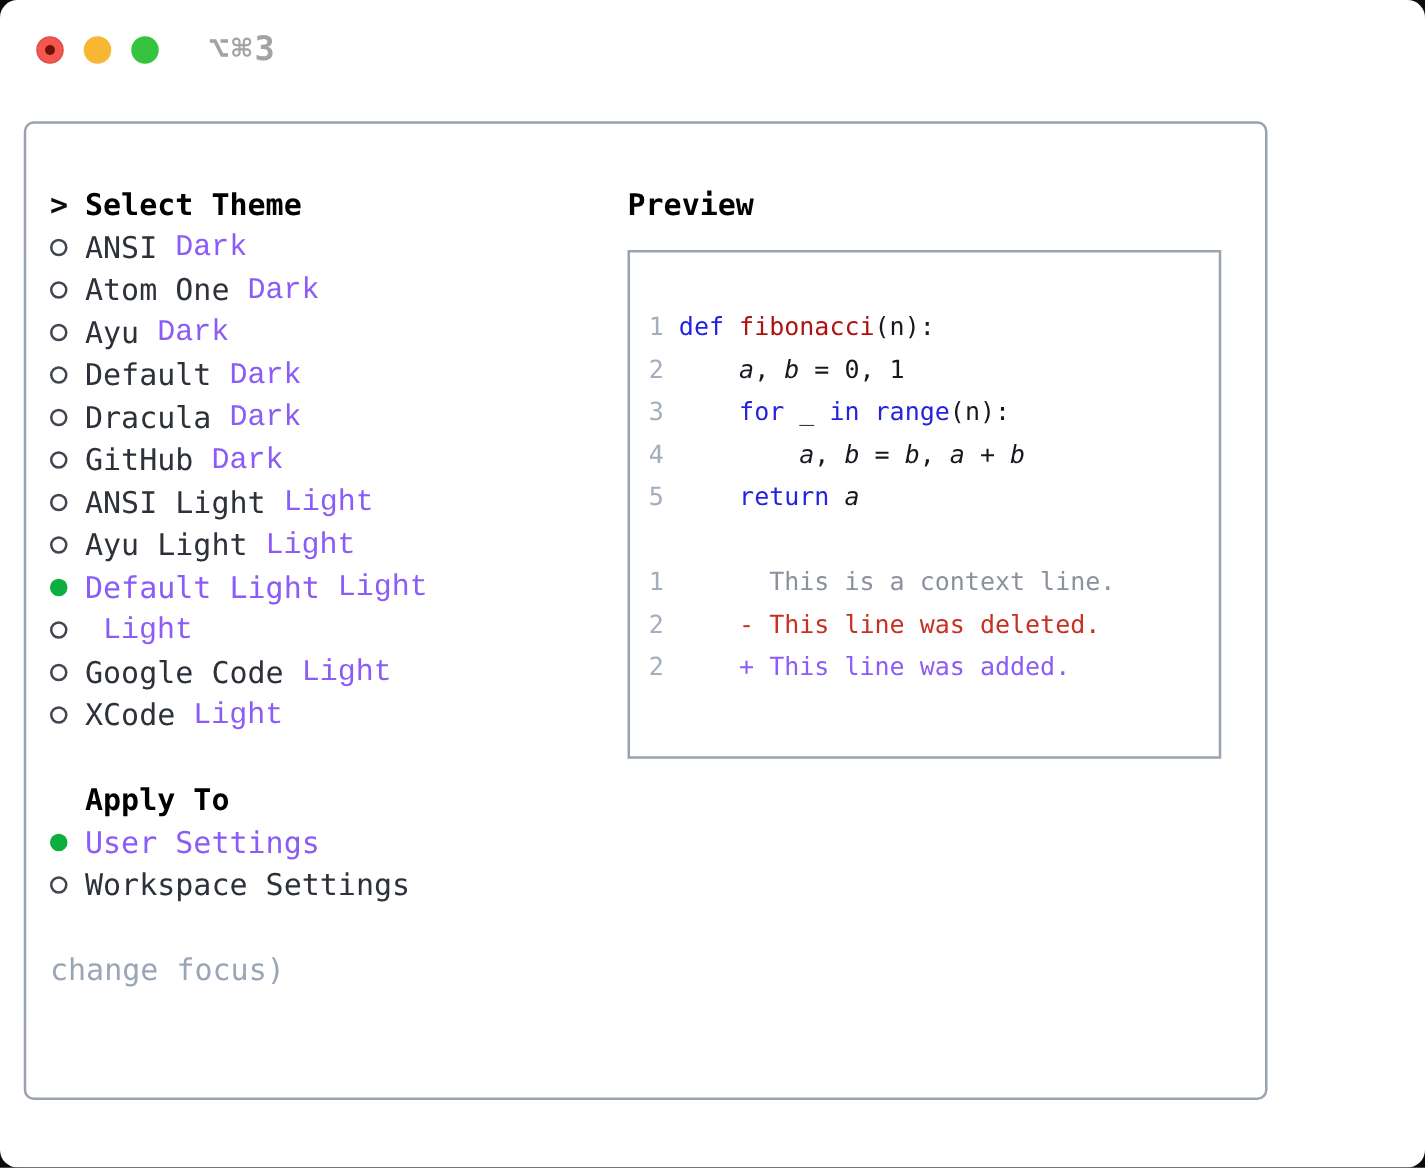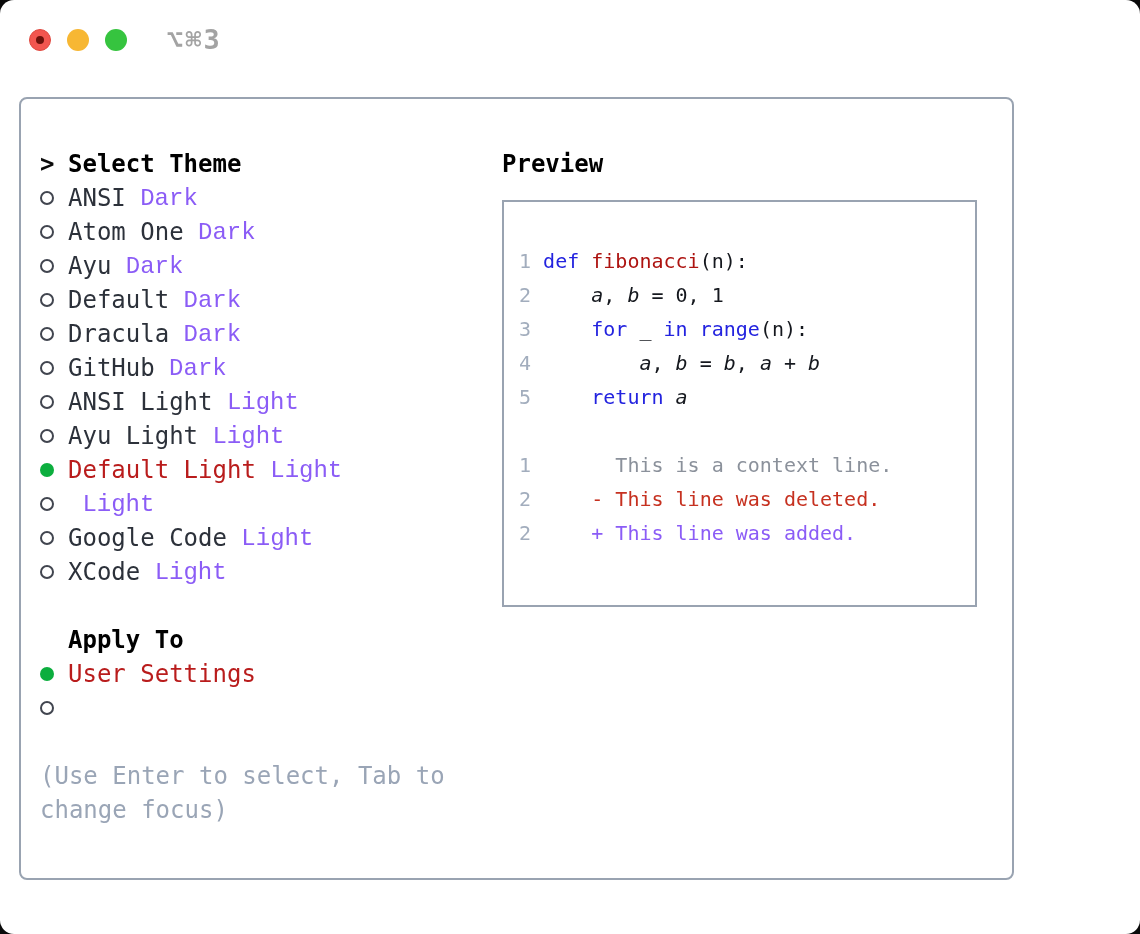--- a/index.html
+++ b/index.html
@@ -49,21 +49,21 @@
   .left-col span { white-space: pre; }
   .marker { display: inline-flex; width: 28px; flex: 0 0 28px; align-items: center; }
   .chevron { color: #0b0b0b; font-weight: bold; }
   .hdr { color: #000000; font-weight: bold; }
   .opt-name { color: #2c313a; }
   .variant { color: #8b5cf6; font-family: Liberation Mono, monospace; }
   .ring {
     width: 14px; height: 14px; border-radius: 50%;
     border: 2px solid #41454f; box-sizing: border-box;
   }
-  .option.selected .opt-name { color: #b91c1c; }
+  .option.selected .opt-name { color: #8b5cf6; }
   .option.selected .ring { border: none; background: #0cae3e; }
   .hint { color: #9aa5b6; }
 
   
   .right-col { flex: 1; }
   .preview-title { font-size: 24px; height: 34px; display: flex; align-items: center; }
   .preview-box {
     margin-top: 19px; margin-left: 0;
     width: 475px; height: 407px;
     border: 2px solid #99a3b1;
@@ -173,27 +173,27 @@
       </div>
 
       <div>
           <div class="line option selected">
     <span class="marker"><span class="ring"></span></span>
     <span class="opt-name">User Settings</span>
     <span class="variant"></span>
   </div>
           <div class="line option">
     <span class="marker"><span class="ring"></span></span>
+    <span class="opt-name">Workspace Settings</span>
     <span class="variant"></span>
   </div>
         </div>
 
       <div class="line"></div>
 
-      <div class="line hint">(Use Enter to select, Tab to</div>
       <div class="line hint">change focus)</div>
     </div>
 
     <div class="right-col">
       <div class="preview-title hdr">Preview</div>
       <div class="preview-box">
           <div class="code-line"><span class="gutter">1 </span><span class="tokens"><span class="tk-kw">def</span><span class="tk-pl"> </span><span class="tk-fn">fibonacci</span><span class="tk-pl">(n):</span></span></div>
           <div class="code-line"><span class="gutter">2 </span><span class="tokens"><span class="tk-pl">    </span><span class="tk-var">a</span><span class="tk-pl">, </span><span class="tk-var">b</span><span class="tk-pl"> = 0, 1</span></span></div>
           <div class="code-line"><span class="gutter">3 </span><span class="tokens"><span class="tk-pl">    </span><span class="tk-kw">for</span><span class="tk-pl"> _ </span><span class="tk-kw">in</span><span class="tk-pl"> </span><span class="tk-kw">range</span><span class="tk-pl">(n):</span></span></div>
           <div class="code-line"><span class="gutter">4 </span><span class="tokens"><span class="tk-pl">        </span><span class="tk-var">a</span><span class="tk-pl">, </span><span class="tk-var">b</span><span class="tk-pl"> = </span><span class="tk-var">b</span><span class="tk-pl">, </span><span class="tk-var">a</span><span class="tk-pl"> + </span><span class="tk-var">b</span></span></div>

